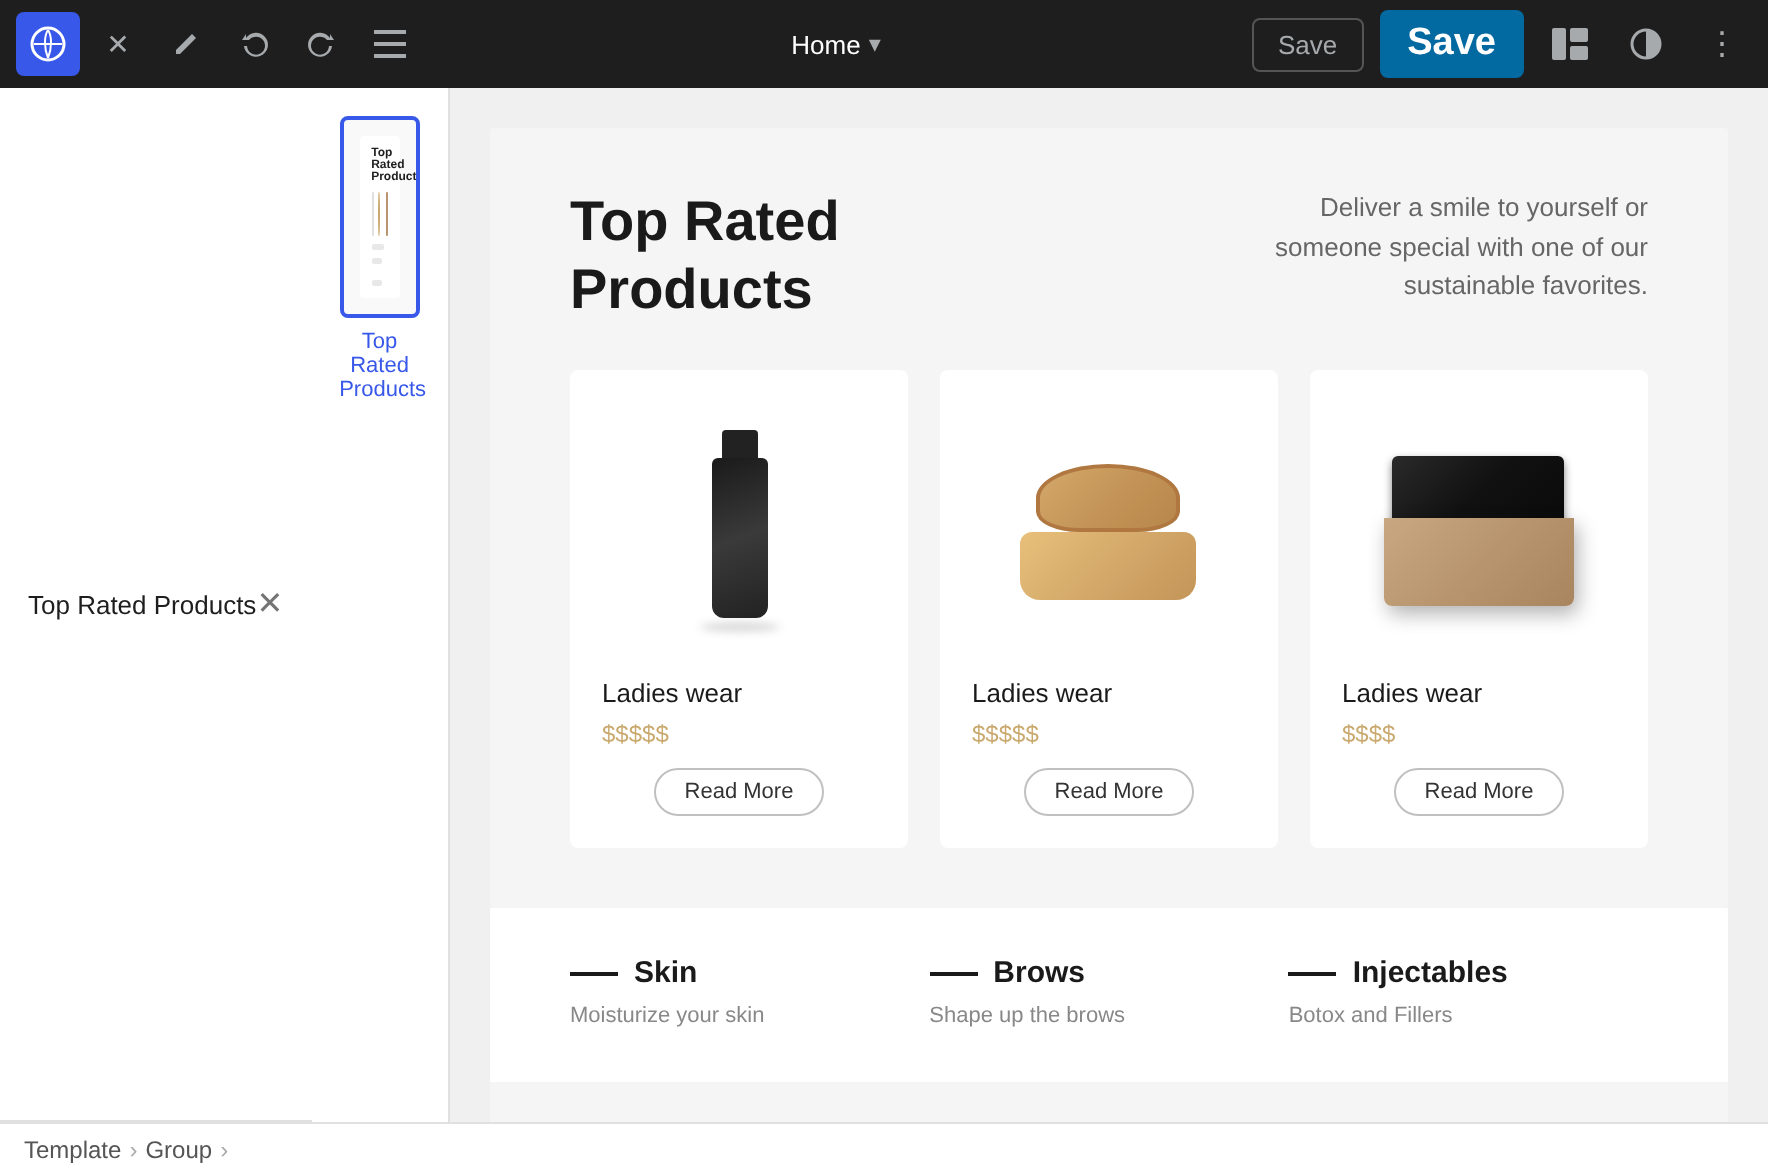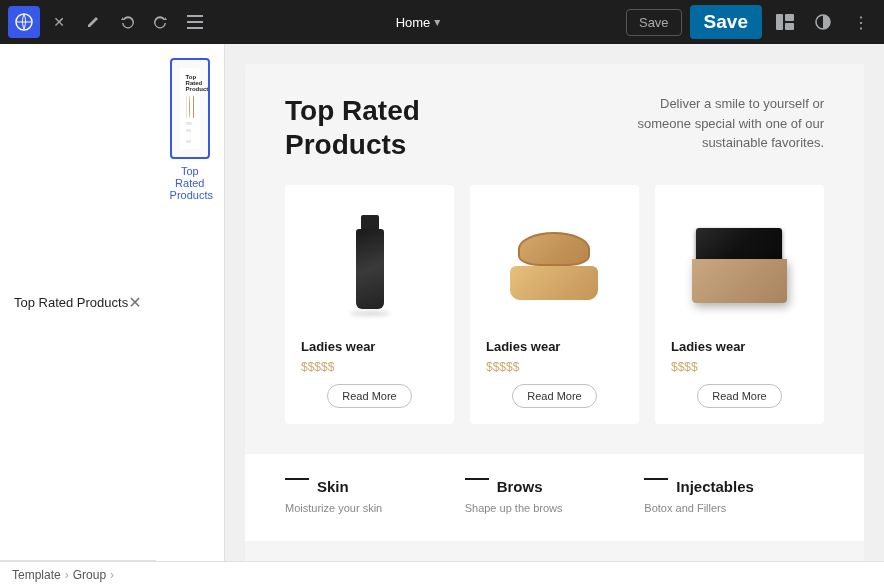--- a/index.html
+++ b/index.html
@@ -87,33 +87,33 @@
     .section-desc { font-size: 13px; color: #666; max-width: 200px; line-height: 1.5; text-align: right; }
 
     
     .products-row { display: flex; gap: 16px; }
     .product-card {
       background: white; border-radius: 4px; flex: 1; padding: 20px 16px 16px;
       display: flex; flex-direction: column; align-items: center;
     }
     .product-image-area { width: 100%; height: 120px; display: flex; align-items: center; justify-content: center; margin-bottom: 14px; }
 
-    .product-name { font-size: 13px; font-weight: 700; color: #1a1a1a; margin-bottom: 6px; align-self: flex-start; }
+    .product-name { font-size: 13px; font-weight: 400; color: #1a1a1a; margin-bottom: 6px; align-self: flex-start; }
     .product-price { color: #c9a96e; font-size: 12px; margin-bottom: 10px; align-self: flex-start; }
     .read-more-btn {
       border: 1px solid #c0c0c0; background: white; color: #333;
       padding: 5px 14px; border-radius: 20px; font-size: 11px; cursor: pointer;
     }
 
     
     .categories-section {
       background: white; padding: 24px 40px; display: flex; gap: 0;
     }
     .category-item { flex: 1; display: flex; flex-direction: column; }
-    .category-header { display: flex; gap: 8px; margin-bottom: 6px; }
+    .category-header { display: flex; align-items: center; gap: 8px; margin-bottom: 6px; }
     .category-line { width: 24px; height: 2px; background: #1a1a1a; }
     .category-name { font-size: 15px; font-weight: 600; color: #1a1a1a; }
     .category-desc { font-size: 11px; color: #888; line-height: 1.4; }
 
     
     .featured-section {
       background: #f5f5f5; padding: 30px 40px;
     }
 
     

